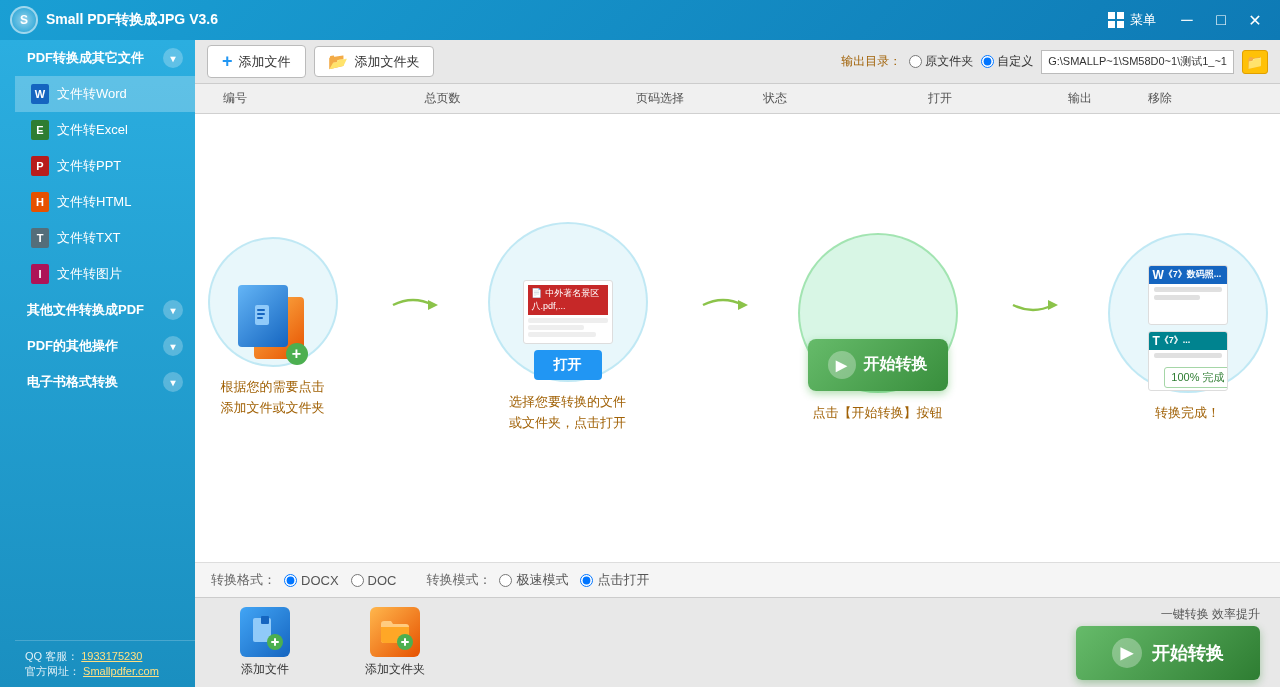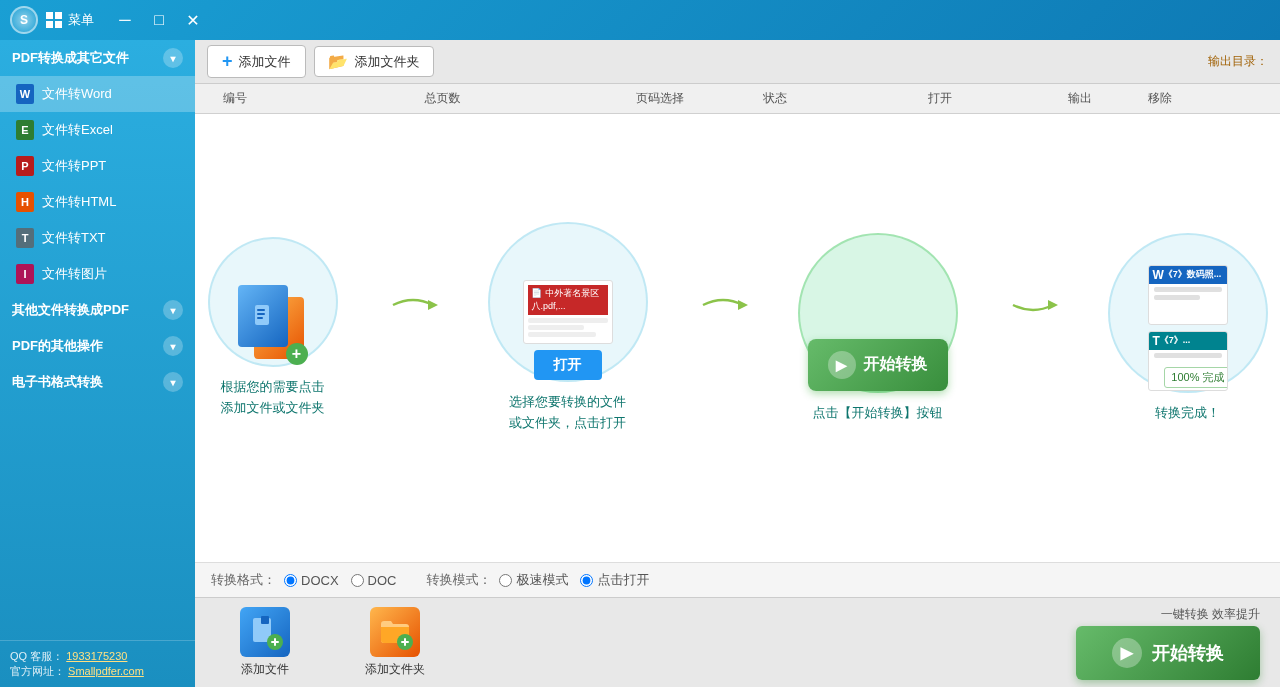--- a/index.html
+++ b/index.html
@@ -39,20 +39,21 @@
     
     .app-body { display: flex; height: calc(687px - 40px); }
 
     
     .sidebar {
       width: 195px;
       background: linear-gradient(180deg, #2baee0, #1a8fc0);
       display: flex;
       flex-direction: column;
       flex-shrink: 0;
+      padding-left: 15px;
     }
     .sidebar-section {
       cursor: pointer;
     }
     .sidebar-section-header {
       display: flex; align-items: center;
       padding: 8px 12px;
       color: white;
       font-size: 13px;
       font-weight: bold;
@@ -181,21 +182,21 @@
       align-items: flex-end;
       justify-content: center;
       position: relative;
     }
     .illus-circle-green {
       background: rgba(100,220,150,0.25);
       border-color: rgba(80,200,100,0.4);
     }
     .illus-text {
       font-size: 13px;
-      color: #0f766e;
+      color: #a16207;
       text-align: left;
       line-height: 1.6;
     }
     .arrow-between {
       font-size: 36px;
       color: #8bc34a;
       margin-bottom: 40px;
     }
 
     
@@ -380,20 +381,21 @@
     }
     .contact-link { color: #ffe082; text-decoration: underline; cursor: pointer; }
   </style>
 </head>
 <body>
 
 <div class="title-bar">
   <div class="title-bar-logo">
     <span>S</span>
   </div>
+  <span class="title-bar-text">Small PDF转换成JPG V3.6</span>
   <div class="title-bar-menu">
     <div class="menu-grid">
       <div class="menu-grid-cell"></div>
         <div class="menu-grid-cell"></div>
       <div class="menu-grid-cell"></div>
         <div class="menu-grid-cell"></div>
     </div>
     <span>菜单</span>
   </div>
   <div class="title-bar-controls">
@@ -476,20 +478,32 @@
     <div class="toolbar">
       <button class="toolbar-btn">
         <span class="toolbar-btn-add">+</span>
         <span>添加文件</span>
       </button>
       <button class="toolbar-btn">
         <span class="toolbar-btn-folder">📂</span>
         <span>添加文件夹</span>
       </button>
       <span class="output-label">输出目录：</span>
+      <div class="output-options">
+        <label class="radio-item">
+          <input type="radio" name="output" style="">
+          <span>原文件夹</span>
+        </label>
+        <label class="radio-item">
+          <input type="radio" name="output" checked="" style="">
+          <span>自定义</span>
+        </label>
+        <div class="output-path">G:\SMALLP~1\SM58D0~1\测试1_~1</div>
+        <div class="folder-icon-btn">📁</div>
+      </div>
     </div>
 
     <div class="table-header">
       <div class="table-header-cell">编号</div>
       <div class="table-header-cell">总页数</div>
       <div class="table-header-cell">页码选择</div>
       <div class="table-header-cell">状态</div>
       <div class="table-header-cell">打开</div>
       <div class="table-header-cell">输出</div>
       <div class="table-header-cell">移除</div>

